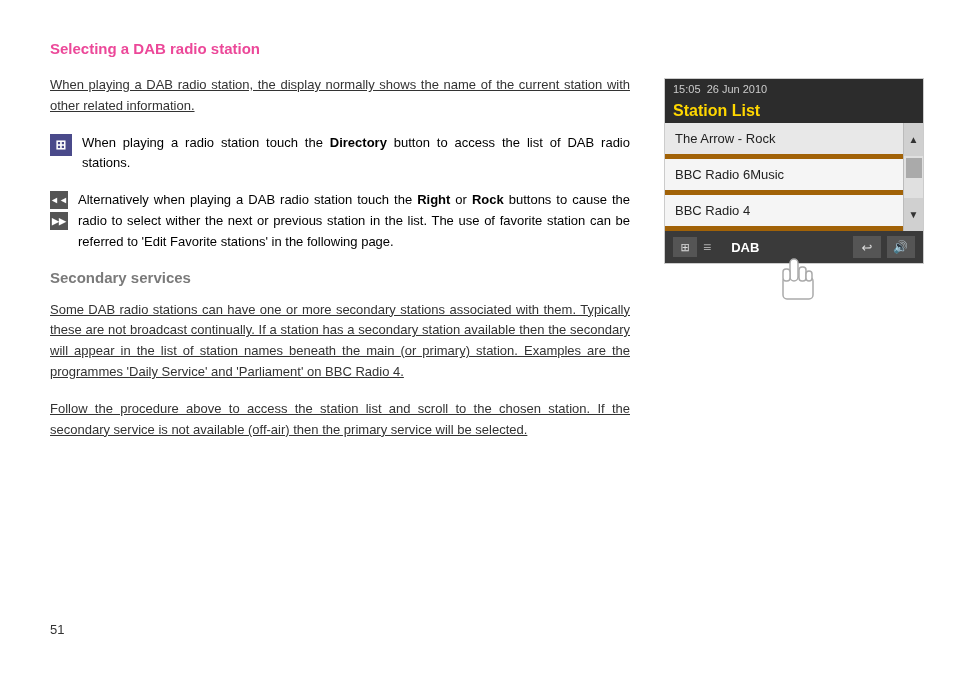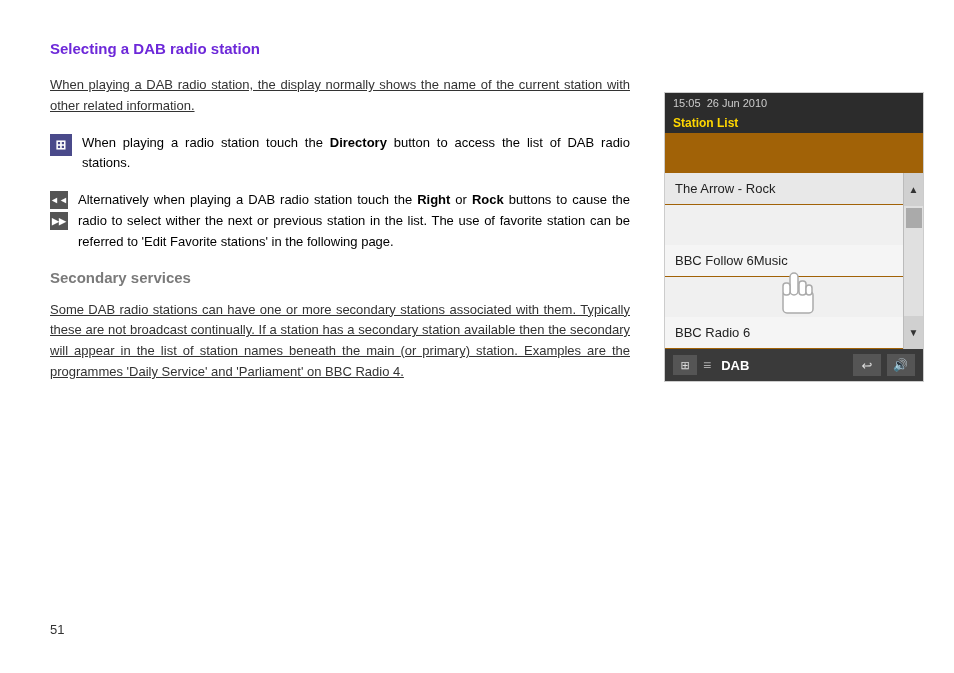--- a/index.html
+++ b/index.html
@@ -32,21 +32,21 @@
       font-size: 13px;
       color: #333;
     }
 
     
     .content-area {
       width: 580px;
     }
 
     .section-heading {
-      color: #6d28d9;
+      color: #ec4899;
       font-size: 15px;
       font-weight: bold;
       margin-bottom: 18px;
       margin-top: 0;
     }
 
     .body-text {
       font-size: 13px;
       color: #333;
       line-height: 1.6;
@@ -112,63 +112,62 @@
       color: #7a7a7a;
       font-size: 15px;
       font-weight: bold;
       margin-bottom: 14px;
       margin-top: 2px;
     }
 
     
     .radio-panel {
       position: absolute;
-      top: 92px;
+      top: 78px;
       right: 30px;
       width: 260px;
-      background: #a16207;
+      background: #fca5a5;
       border: 1px solid #ccc;
     }
 
     .radio-header {
       background: #2c2c2c;
       color: #fff;
       padding: 4px 8px;
       font-size: 12px;
       display: flex;
       align-items: center;
       justify-content: space-between;
     }
 
     .radio-header-time {
       font-size: 11px;
       color: #ccc;
     }
 
     .radio-station-list-label {
       color: #ffd700;
-      font-size: 12px;
+      font-size: 16px;
       font-weight: bold;
       padding: 3px 8px;
       background: #2c2c2c;
     }
 
     .radio-stations {
       background: #f0f0f0;
       position: relative;
     }
 
     .station-item {
       padding: 8px 10px;
-      border-bottom: 1px solid #a16207;
+      border-bottom: 5px solid #a16207;
       font-size: 13px;
       color: #222;
       background: #f5f5f5;
       cursor: pointer;
-      margin-top: 40px;
     }
 
     .station-item:first-child {
       background: #e8e8e8;
     }
 
     .scroll-up {
       position: absolute;
       right: 0;
       top: 0;
@@ -236,21 +235,21 @@
       cursor: pointer;
       font-size: 11px;
       color: #ddd;
     }
 
     .footer-dab {
       flex: 1;
       color: #fff;
       font-size: 13px;
       font-weight: bold;
-      margin-left: 4px;
+      margin-left: 14px;
     }
 
     .footer-back {
       width: 28px;
       height: 22px;
       background: #555;
       display: flex;
       align-items: center;
       justify-content: center;
       cursor: pointer;
@@ -310,35 +309,36 @@
       </div>
       <p class="note-text">
         Alternatively when playing a DAB radio station touch the <b>Right</b> or <b>Rock</b> buttons to cause the radio to select wither the next or previous station in the list. The use of favorite station can be referred to 'Edit Favorite stations' in the following page.
       </p>
     </div>
 
     <h2 class="secondary-heading">Secondary services</h2>
 
     <p class="body-text">Some  DAB  radio  stations  can  have  one  or  more  secondary  stations  associated  with  them. Typically these are not broadcast continually. If a station has a secondary station available then the  secondary  will  appear  in  the  list  of  station  names  beneath  the  main  (or  primary)  station. Examples are the programmes 'Daily Service' and 'Parliament' on BBC Radio 4.</p>
 
+    <p class="body-text">Follow  the  procedure  above  to  access  the  station  list  and  scroll  to  the  chosen  station.  If  the secondary service is not available (off-air) then the primary service will be selected.</p>
   </div>
 
   <div class="radio-panel">
     <div class="radio-header">
       <span class="radio-header-time">
         <span>15:05</span>&nbsp;&nbsp;<span>26 Jun 2010</span>
       </span>
     </div>
     <div class="radio-station-list-label">Station List</div>
 
     <div class="stations-wrapper">
       <div class="radio-stations">
         <div class="station-item">The Arrow - Rock</div>
-        <div class="station-item">BBC Follow 6Music</div>
-        <div class="station-item">BBC Radio 6</div>
+        <div class="station-item">BBC Radio 6Music</div>
+        <div class="station-item">BBC Radio 4</div>
       </div>
 
       <div class="scroll-up">▲</div>
       <div class="scroll-bar-area">
         <div class="scroll-thumb"></div>
       </div>
       <div class="scroll-down">▼</div>
     </div>
 
     <div class="hand-cursor">

